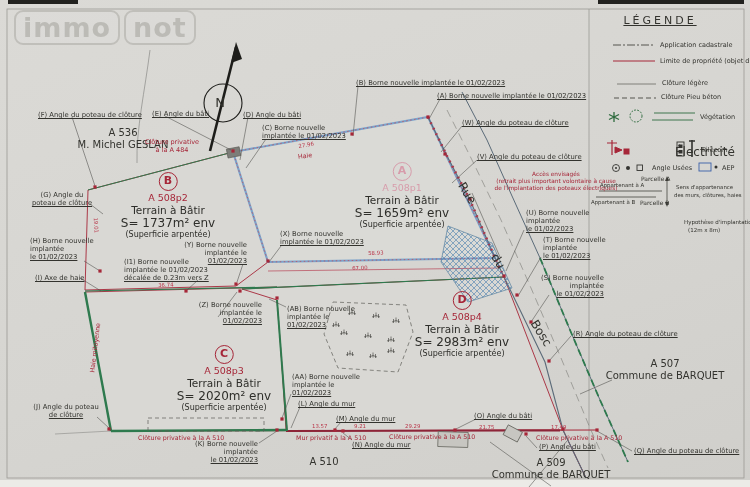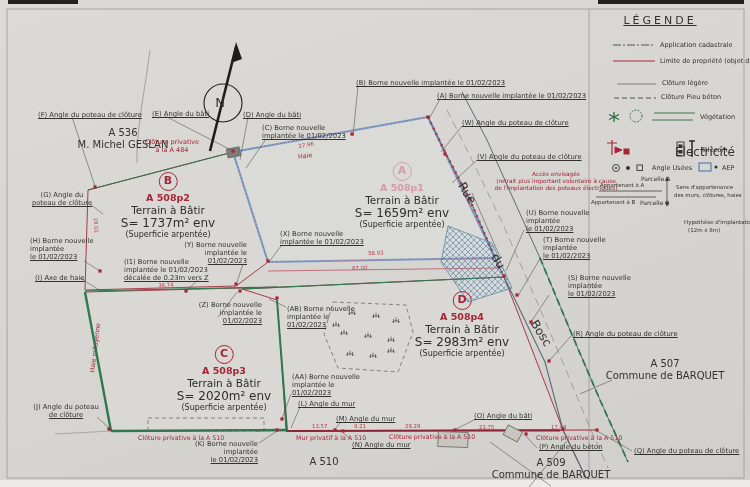--- a/index.html
+++ b/index.html
@@ -8,21 +8,21 @@
     font-family:"DejaVu Sans",sans-serif;}
   svg{position:absolute;left:0;top:0;}
   .frame{fill:none;stroke:#9b9a95;stroke-width:0.8;}
   .lbl{position:absolute;color:#33332e;font-size:6.8px;line-height:1.2;white-space:nowrap;}
   .lbl.red{color:#a62638;}
   .lbl.dim{color:#b93448;font-size:5.4px;}
   .lbl.u > div:last-child{text-decoration:underline;}
   .parcel{position:absolute;text-align:center;transform:translateX(-50%);color:#2e2e2a;}
   .pletter{width:17px;height:17px;line-height:16px;border-radius:50%;margin:0 auto 1px;
     font-weight:bold;font-size:11px;border:1.4px solid currentColor;}
-  .pref{font-weight:bold;font-size:9.5px;margin:1px 0;}
+  .pref{font-weight:normal;font-size:9.5px;margin:1px 0;}
   .ptitle{font-size:10.5px;}
   .parea{font-size:12px;}
   .pnote{font-size:8px;}
   .wm{position:absolute;left:14px;top:10px;display:flex;gap:4px;}
   .wm .box{border:2.5px solid #c0bfba;border-radius:9px;padding:0 7px;
     font-weight:bold;font-size:27px;color:#bcbbb6;letter-spacing:1px;background:rgba(255,255,255,0.05);}
   .lgtitle{position:absolute;left:660px;top:14px;transform:translateX(-50%);
     font-size:11px;letter-spacing:3px;color:#33332e;text-decoration:underline;}
 </style>
 </head>
@@ -204,20 +204,24 @@
         <path d="M340,334 q4,-3 8,0 M341.5,331 v4 M344,329.5 v5 M346.5,331 v4" stroke="#4e4e49" stroke-width="0.7" fill="none"></path>
         <path d="M364,337 q4,-3 8,0 M365.5,334 v4 M368,332.5 v5 M370.5,334 v4" stroke="#4e4e49" stroke-width="0.7" fill="none"></path>
         <path d="M387,341 q4,-3 8,0 M388.5,338 v4 M391,336.5 v5 M393.5,338 v4" stroke="#4e4e49" stroke-width="0.7" fill="none"></path>
         <path d="M346,355 q4,-3 8,0 M347.5,352 v4 M350,350.5 v5 M352.5,352 v4" stroke="#4e4e49" stroke-width="0.7" fill="none"></path>
         <path d="M369,357 q4,-3 8,0 M370.5,354 v4 M373,352.5 v5 M375.5,354 v4" stroke="#4e4e49" stroke-width="0.7" fill="none"></path>
         <path d="M387,352 q4,-3 8,0 M388.5,349 v4 M391,347.5 v5 M393.5,349 v4" stroke="#4e4e49" stroke-width="0.7" fill="none"></path>
         <path d="M332,326 q4,-3 8,0 M333.5,323 v4 M336,321.5 v5 M338.5,323 v4" stroke="#4e4e49" stroke-width="0.7" fill="none"></path>
       </g>
   </svg>
 
+  <div class="wm">
+    <span class="box">immo</span>
+    <span class="box">not</span>
+  </div>
 
   <div class="lgtitle">LÉGENDE</div>
 
   <div id="labels">
       <div class="lbl " style="left: 220px; top: 95px; font-size: 13px; transform: translateX(-50%) rotate(0deg); transform-origin: center center; text-align: center;">
         <div>N</div>
       </div>
       <div class="lbl  u" style="left: 38px; top: 111px; transform: translateX(0%) rotate(0deg); transform-origin: left top;">
         <div>(F) Angle du poteau de clôture</div>
       </div>
@@ -290,21 +294,21 @@
       <div class="lbl  u" style="left: 526px; top: 209px; transform: translateX(0%) rotate(0deg); transform-origin: left top;">
         <div>(U) Borne nouvelle</div>
         <div>implantée</div>
         <div>le 01/02/2023</div>
       </div>
       <div class="lbl  u" style="left: 543px; top: 236px; transform: translateX(0%) rotate(0deg); transform-origin: left top;">
         <div>(T) Borne nouvelle</div>
         <div>implantée</div>
         <div>le 01/02/2023</div>
       </div>
-      <div class="lbl  u" style="left: 568px; top: 274px; transform: translateX(0%) rotate(0deg); transform-origin: left top;">
+      <div class="lbl  u" style="left: 541px; top: 274px; transform: translateX(0%) rotate(0deg); transform-origin: left top; text-align: right;">
         <div>(S) Borne nouvelle</div>
         <div>implantée</div>
         <div>le 01/02/2023</div>
       </div>
       <div class="lbl  u" style="left: 573px; top: 330px; transform: translateX(0%) rotate(0deg); transform-origin: left top;">
         <div>(R) Angle du  poteau de clôture</div>
       </div>
       <div class="lbl " style="left: 665px; top: 358px; font-size: 10px; transform: translateX(-50%) rotate(0deg); transform-origin: center center; text-align: center;">
         <div>A 507</div>
         <div>Commune de BARQUET</div>
@@ -334,21 +338,21 @@
       <div class="lbl red" style="left: 389px; top: 433px; font-size: 6.3px; transform: translateX(0%) rotate(0deg); transform-origin: left top;">
         <div>Clôture privative à la A 510</div>
       </div>
       <div class="lbl  u" style="left: 474px; top: 412px; transform: translateX(0%) rotate(0deg); transform-origin: left top;">
         <div>(O) Angle du bâti</div>
       </div>
       <div class="lbl red" style="left: 536px; top: 434px; font-size: 6.3px; transform: translateX(0%) rotate(0deg); transform-origin: left top;">
         <div>Clôture privative à la A 510</div>
       </div>
       <div class="lbl  u" style="left: 539px; top: 443px; transform: translateX(0%) rotate(0deg); transform-origin: left top;">
-        <div>(P) Angle du béton</div>
+        <div>(P) Angle du bâti</div>
       </div>
       <div class="lbl  u" style="left: 634px; top: 447px; transform: translateX(0%) rotate(0deg); transform-origin: left top;">
         <div>(Q) Angle du  poteau de clôture</div>
       </div>
       <div class="lbl " style="left: 551px; top: 457px; font-size: 10px; transform: translateX(-50%) rotate(0deg); transform-origin: center center; text-align: center;">
         <div>A 509</div>
         <div>Commune de BARQUET</div>
       </div>
       <div class="lbl " style="left: 324px; top: 456px; font-size: 10px; transform: translateX(-50%) rotate(0deg); transform-origin: center center; text-align: center;">
         <div>A 510</div>

